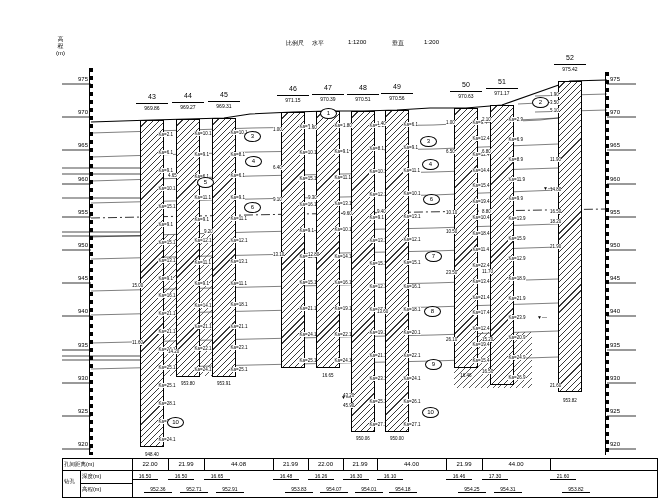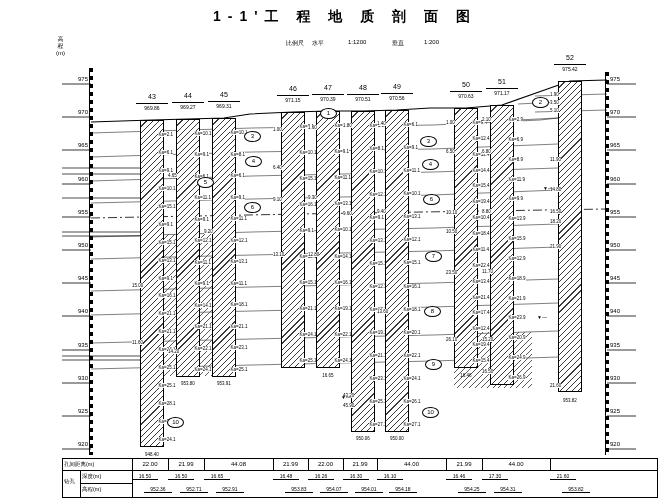--- a/index.html
+++ b/index.html
@@ -25,21 +25,20 @@
   .tline{position:absolute;background:#000;}
   .tcell{position:absolute;font-size:6px;text-align:center;}
   .tval{position:absolute;font-size:5px;text-align:center;border-bottom:0.5px solid #000;}
   .wicon{position:absolute;font-size:5px;line-height:5px;}
   svg{position:absolute;left:0;top:0;}
 </style>
 </head>
 <body>
 
 <div id="stage">
-  <div class="t" id="title" style="left:213px;top:8px;">1-1'工 程 地 质 剖 面 图</div>
   <div class="t scl" style="left:286px;top:39px;">比例尺</div>
   <div class="t scl" style="left:312px;top:39px;">水平</div>
   <div class="t scl" style="left:348px;top:39px;">1:1200</div>
   <div class="t scl" style="left:392px;top:39px;">垂直</div>
   <div class="t scl" style="left:424px;top:39px;">1:200</div>
 
   <div class="t axlbl" style="left:56px;top:36px;">
     <div>高</div>
     <div>程</div>
     <div>(m)</div>

